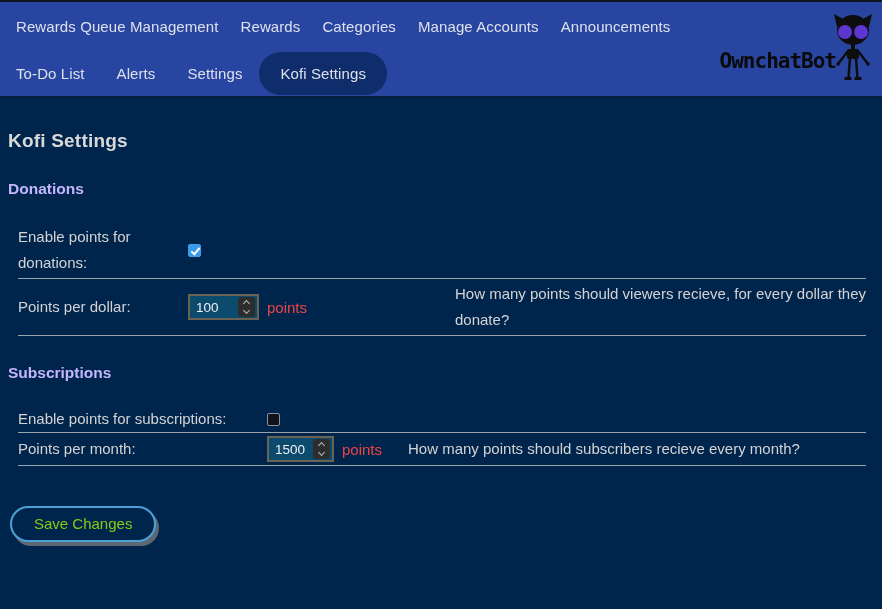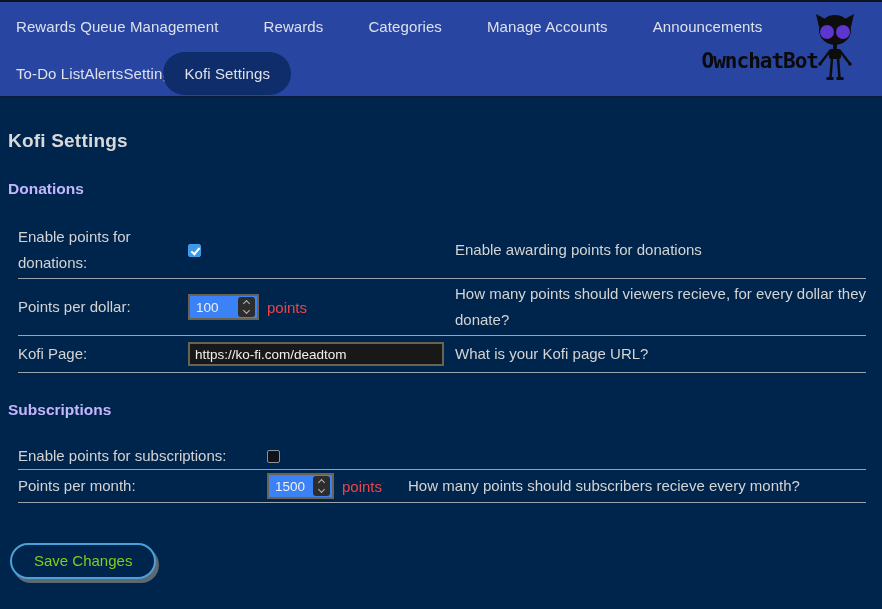--- a/index.html
+++ b/index.html
@@ -12,41 +12,41 @@
   
   .topnav {
     position: relative;
     width: 882px;
     height: 97px;
     background: #2845a2;
     border-top: 2px solid #10131f;
     border-bottom: 1px solid #0a1c38;
   }
   .nav-row { display: flex; align-items: center; padding-left: 16px; }
-  .nav-row1 { height: 48px; gap: 45px; }
-  .nav-row2 { height: 46px; }
+  .nav-row1 { height: 48px; gap: 22px; }
+  .nav-row2 { height: 46px; gap: 32px; }
   .nav-link {
     color: #dde1ea;
     font-size: 15px;
     text-decoration: none;
     letter-spacing: 0.1px;
     white-space: nowrap;
     cursor: pointer;
   }
   .nav-link.active-pill {
     background: #0e2d6a;
     border-radius: 22px;
     padding: 13px 21px;
     margin-left: -15px;
   }
   
   .logo {
     position: absolute;
     top: 10px;
-    right: 24px;
+    right: 6px;
     display: flex;
     align-items: flex-end;
   }
   .logo-text {
     font-family: "DejaVu Sans Mono", monospace;
     font-weight: bold;
     font-size: 21px;
     letter-spacing: -1px;
     color: #0a0a0a;
     margin-bottom: 13px;
@@ -107,21 +107,21 @@
     left: 4px; top: 1px;
     width: 3px; height: 7px;
     border: solid #ffffff;
     border-width: 0 2px 2px 0;
     transform: rotate(40deg);
   }
   
   .numbox {
     display: inline-flex;
     align-items: center;
-    background: #3b82f6;
+    background: #0c4a6e;
     border: 2px solid #6b6352;
     height: 26px;
   }
   .numbox input {
     background: transparent;
     border: none;
     outline: none;
     color: #f0f0f0;
     font-family: "Liberation Sans", sans-serif;
     font-size: 13.5px;
@@ -219,45 +219,37 @@
     <h1 class="page-title">Kofi Settings</h1>
 
     <h2 class="section-title">Donations</h2>
     <div class="settings-table donations-table">
 
       <div class="row row-check">
         <div class="cell-label">Enable points for donations:</div>
         <div class="cell-control">
           <span class="checkbox checked"></span>
         </div>
-        <div class="cell-desc">Enable awarding points for donations</div>
       </div>
 
       <div class="row row-number">
         <div class="cell-label">Points per dollar:</div>
         <div class="cell-control">
           <span class="numbox">
             <input type="text" value="100" style="">
             <span class="spinner">
               <i class="chev chev-up"></i>
               <i class="chev chev-down"></i>
             </span>
           </span>
           <span class="suffix">points</span>
         </div>
         <div class="cell-desc">How many points should viewers recieve, for every dollar they donate?</div>
       </div>
 
-      <div class="row row-text">
-        <div class="cell-label">Kofi Page:</div>
-        <div class="cell-control">
-          <input type="text" class="textbox" value="https://ko-fi.com/deadtom" style="">
-        </div>
-        <div class="cell-desc">What is your Kofi page URL?</div>
-      </div>
 
     </div>
 
     <h2 class="section-title">Subscriptions</h2>
     <div class="settings-table subs-table">
 
       <div class="row row-check">
         <div class="cell-label">Enable points for subscriptions:</div>
         <div class="cell-control">
           <span class="checkbox"></span>

